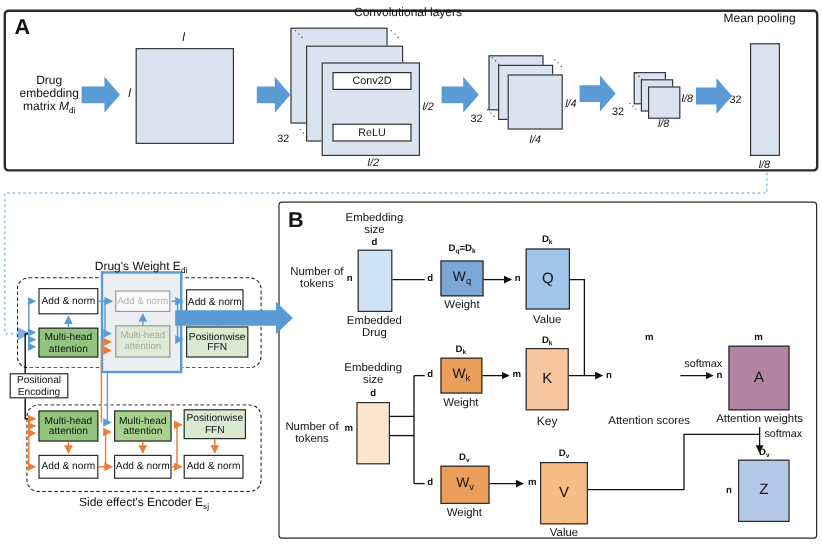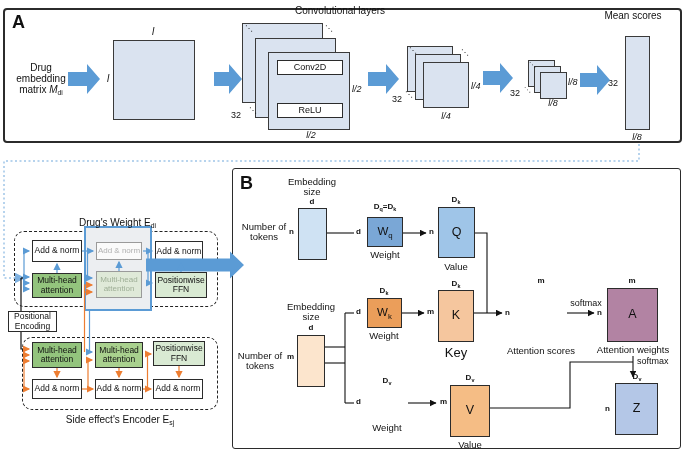--- a/index.html
+++ b/index.html
@@ -63,21 +63,21 @@
 
   <div class="sq" style="left:528px;top:60px;width:27px;height:27px;"></div>
   <div class="sq" style="left:534px;top:66px;width:27px;height:27px;"></div>
   <div class="sq" style="left:540px;top:72px;width:27px;height:27px;"></div>
   <div class="lbl" style="left:529px;top:61px;font-size:7px;">⋱</div>
   <div class="lbl" style="left:524px;top:86px;font-size:7px;">⋱</div>
   <div class="lbl" style="left:510px;top:89px;font-size:9px;">32</div>
   <div class="lbl it" style="left:568px;top:78px;font-size:9px;">l/8</div>
   <div class="lbl it" style="left:543px;top:99px;width:20px;font-size:9px;">l/8</div>
 
-  <div class="lbl" style="left:592px;top:10px;width:82px;font-size:10px;">Mean scores</div>
+  <div class="lbl" style="left:592px;top:10px;width:82px;font-size:10px;">Mean pooling</div>
   <div class="lbl" style="left:608px;top:79px;font-size:9px;">32</div>
   <div class="sq" style="left:625px;top:36px;width:25px;height:94px;"></div>
   <div class="lbl it" style="left:627px;top:133px;width:20px;font-size:9px;">l/8</div>
 
   <div class="lbl" style="left:55px;top:217px;width:125px;font-size:10px;">
     <span>Drug's Weight E</span><sub>di</sub>
   </div>
   <div class="dashbox" style="left:14px;top:231px;width:204px;height:76px;"></div>
   <div style="position:absolute;left:84px;top:226px;width:68px;height:85px;border:2px solid #5b9bd5;background:#eceef1;box-sizing:border-box;z-index:1;"></div>
 
@@ -102,20 +102,21 @@
   </div>
 
   <div class="panel" style="left:232px;top:168px;width:449px;height:281px;border-width:1.8px;border-radius:3px;"></div>
   <div class="panelletter" style="left:240px;top:173px;">B</div>
 
   <div class="lbl" style="left:282px;top:177px;width:60px;font-size:9.5px;">Embedding size</div>
   <div class="lbl dim" style="left:306px;top:198px;width:12px;">d</div>
   <div class="lbl" style="left:238px;top:222px;width:52px;font-size:9.5px;">Number of tokens</div>
   <div class="lbl dim" style="left:289px;top:228px;">n</div>
   <div class="box" style="left:298px;top:208px;width:29px;height:52px;background:#cfe2f3;"></div>
+  <div class="lbl" style="left:282px;top:263px;width:60px;font-size:9.5px;">Embedded Drug</div>
 
   <div class="lbl dim" style="left:363px;top:203px;width:44px;">
     <span>D</span><sub>q</sub><span>=D</span><sub>k</sub>
   </div>
   <div class="lbl dim" style="left:356px;top:228px;">d</div>
   <div class="box" style="left:367px;top:217px;width:36px;height:30px;background:#7aa7d6;font-size:11.5px;">
     <span><span>W</span><sub>q</sub></span>
   </div>
   <div class="lbl" style="left:360px;top:250px;width:50px;font-size:9.5px;">Weight</div>
 
@@ -139,26 +140,29 @@
   <div class="box" style="left:367px;top:298px;width:35px;height:30px;background:#eb9e5a;font-size:11.5px;">
     <span><span>W</span><sub>k</sub></span>
   </div>
   <div class="lbl" style="left:359px;top:331px;width:50px;font-size:9.5px;">Weight</div>
 
   <div class="lbl dim" style="left:449px;top:280px;width:14px;">
     <span>D</span><sub>k</sub>
   </div>
   <div class="lbl dim" style="left:427px;top:308px;">m</div>
   <div class="box" style="left:438px;top:290px;width:36px;height:52px;background:#f5c69e;font-size:12.5px;">K</div>
-  <div class="lbl" style="left:431px;top:346px;width:50px;font-size:13px;">Key</div>
+  <div class="lbl" style="left:431px;top:346px;width:50px;font-size:10px;">Key</div>
 
   <div class="lbl dim" style="left:380px;top:377px;width:14px;">
     <span>D</span><sub>v</sub>
   </div>
   <div class="lbl dim" style="left:356px;top:398px;">d</div>
+  <div class="box" style="left:367px;top:388px;width:41px;height:32px;background:#eb9e5a;font-size:11.5px;">
+    <span><span>W</span><sub>v</sub></span>
+  </div>
   <div class="lbl" style="left:362px;top:423px;width:50px;font-size:9.5px;">Weight</div>
 
   <div class="lbl dim" style="left:463px;top:374px;width:14px;">
     <span>D</span><sub>v</sub>
   </div>
   <div class="lbl dim" style="left:440px;top:398px;">m</div>
   <div class="box" style="left:450px;top:385px;width:40px;height:52px;background:#f5bd85;font-size:12.5px;">V</div>
   <div class="lbl" style="left:445px;top:440px;width:50px;font-size:9.5px;">Value</div>
 
   <div class="lbl dim" style="left:535px;top:277px;width:12px;">m</div>

